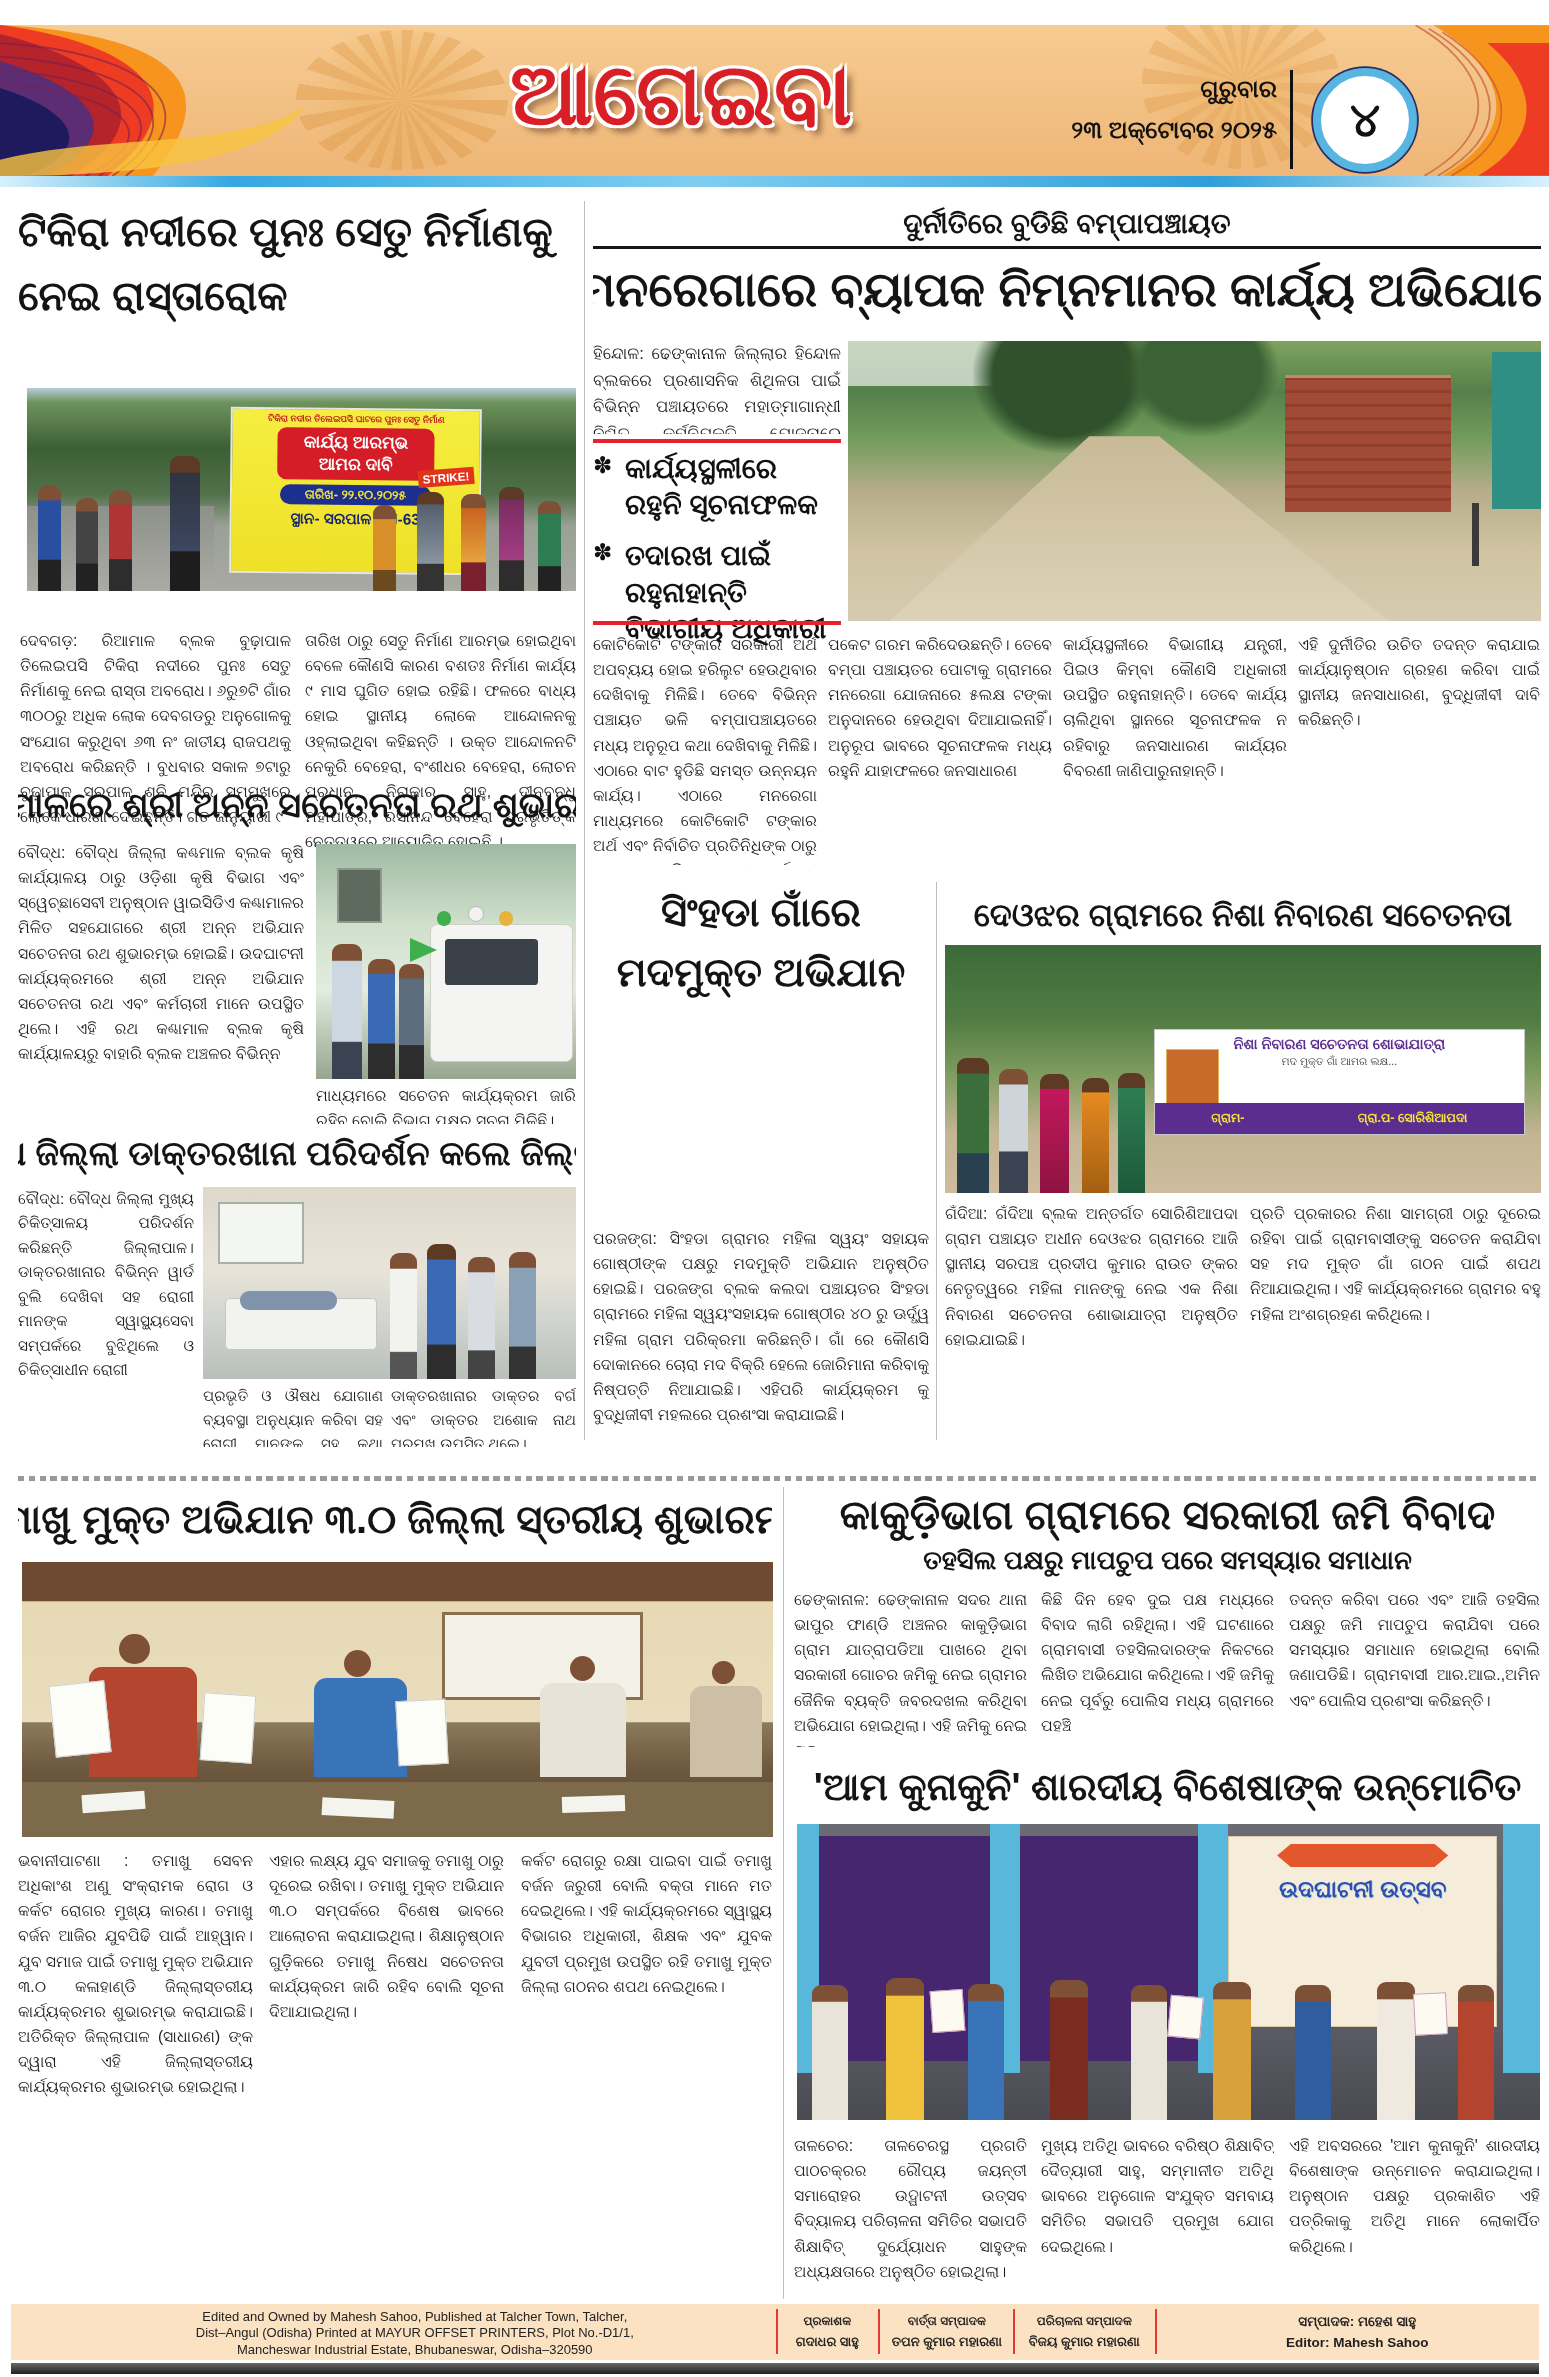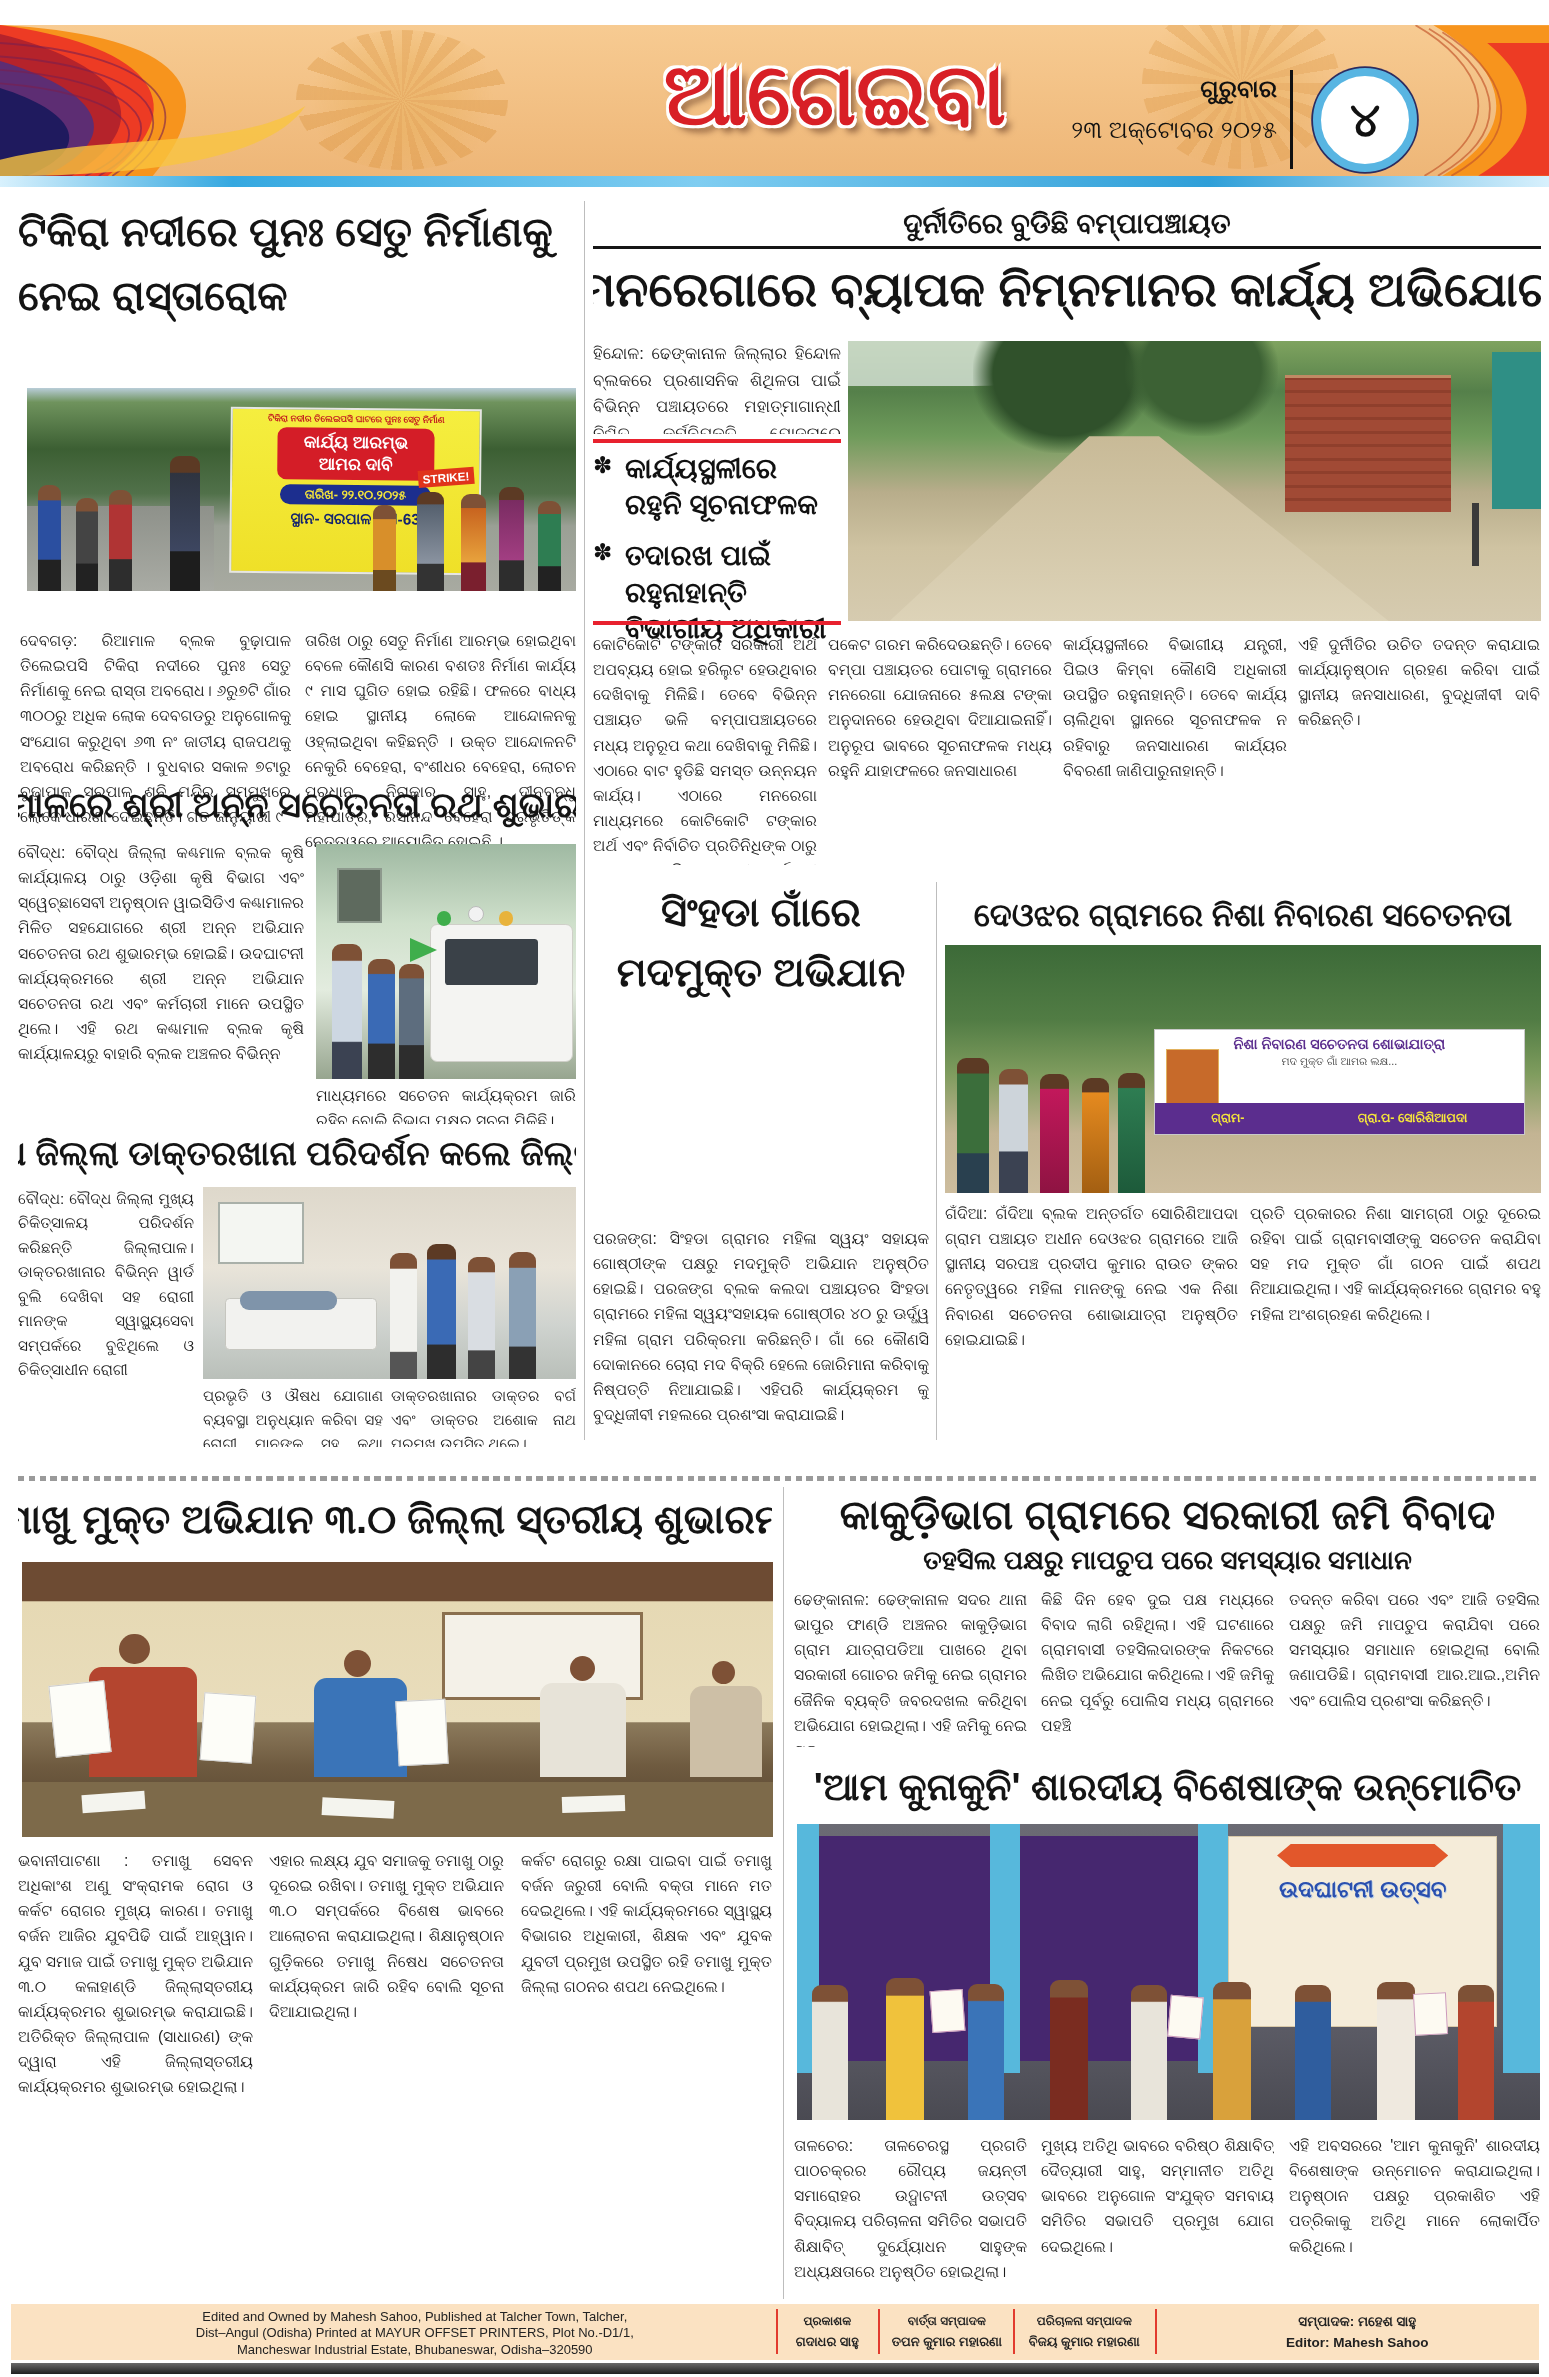--- a/index.html
+++ b/index.html
@@ -45,24 +45,24 @@
       <path d="M300,0 L300,168 L180,168 C280,110 240,40 170,0 Z" fill="#f7941d"></path>
       <path d="M300,20 L300,168 L220,168 C300,120 280,60 230,20 Z" fill="#ed3b24"></path>
       <g stroke="#c2542a" stroke-width="2" fill="none" opacity="0.65">
         <path d="M160,168 C260,110 220,40 150,0"></path>
         <path d="M175,168 C272,112 232,44 165,4"></path>
         <path d="M190,168 C284,116 244,48 180,8"></path>
       </g>
     </svg>
     <div class="abs" style="left:296px;top:5.4px;width:212px;height:140px;border-radius:50%;opacity:.38;background:repeating-conic-gradient(rgba(214,140,50,.85) 0 9deg, rgba(214,140,50,0) 9deg 18deg), radial-gradient(circle, rgba(226,166,70,.9) 25%, rgba(226,166,70,.2) 60%, transparent 72%);"></div>
     <div class="abs" style="left:1142px;top:-27px;width:198px;height:171px;border-radius:50%;opacity:.32;background:repeating-conic-gradient(rgba(214,140,50,.85) 0 9deg, rgba(214,140,50,0) 9deg 18deg), radial-gradient(circle, rgba(226,166,70,.9) 25%, rgba(226,166,70,.2) 60%, transparent 72%);"></div>
-    <div class="abs" style="left:485px;top:20px;width:521px;text-align:right;font-size:86px;font-weight:bold;color:#d81f26;text-shadow:-2.7px -2.7px 0 #fff,2.7px -2.7px 0 #fff,-2.7px 2.7px 0 #fff,2.7px 2.7px 0 #fff,6.3px 7.2px 6.3px rgba(60,20,10,.5);">ଆଗେଇବା</div>
+    <div class="abs" style="left:510px;top:20px;width:521px;text-align:left;font-size:86px;font-weight:bold;color:#d81f26;text-shadow:-2.7px -2.7px 0 #fff,2.7px -2.7px 0 #fff,-2.7px 2.7px 0 #fff,2.7px 2.7px 0 #fff,6.3px 7.2px 6.3px rgba(60,20,10,.5);">ଆଗେଇବା</div>
     <div class="abs" style="left:1033px;top:50px;width:244px;text-align:right;color:#111;">
       <div style="font-size:24px;font-weight:bold;">ଗୁରୁବାର</div>
-      <div style="font-size:24px;font-weight:normal;margin-top:12.6px;">୨୩ ଅକ୍ଟୋବର ୨୦୨୫</div>
+      <div style="font-size:24px;font-weight:bold;margin-top:12.6px;">୨୩ ଅକ୍ଟୋବର ୨୦୨୫</div>
     </div>
     <div class="abs" style="left:1290px;top:45px;width:2.7px;height:99px;background:#111;"></div>
     <div class="abs" style="left:1313px;top:43px;width:88px;height:88px;border-radius:50%;background:#fff;border:8px solid #58b5e2;box-shadow:0 0 0 1.8px #2c2c60;display:flex;align-items:center;justify-content:center;">
       <span style="font-size:47px;font-weight:bold;color:#111;">୪</span>
     </div>
   </div>
   <div class="abs" style="left:0;top:176px;width:1550px;height:10.8px;background:linear-gradient(90deg,#d8f1fd 0%,#35a8e0 15%,#7fcdf1 45%,#2f9fd8 78%,#d8f1fd 100%);"></div>
 
   <div class="abs hl" style="left:18px;top:201px;width:558px;height:135px;font-size:41px;line-height:1.55;text-align:left;">ଟିକିରା ନଦୀରେ ପୁନଃ ସେତୁ ନିର୍ମାଣକୁ ନେଇ ରାସ୍ତାରୋକ</div>
 

